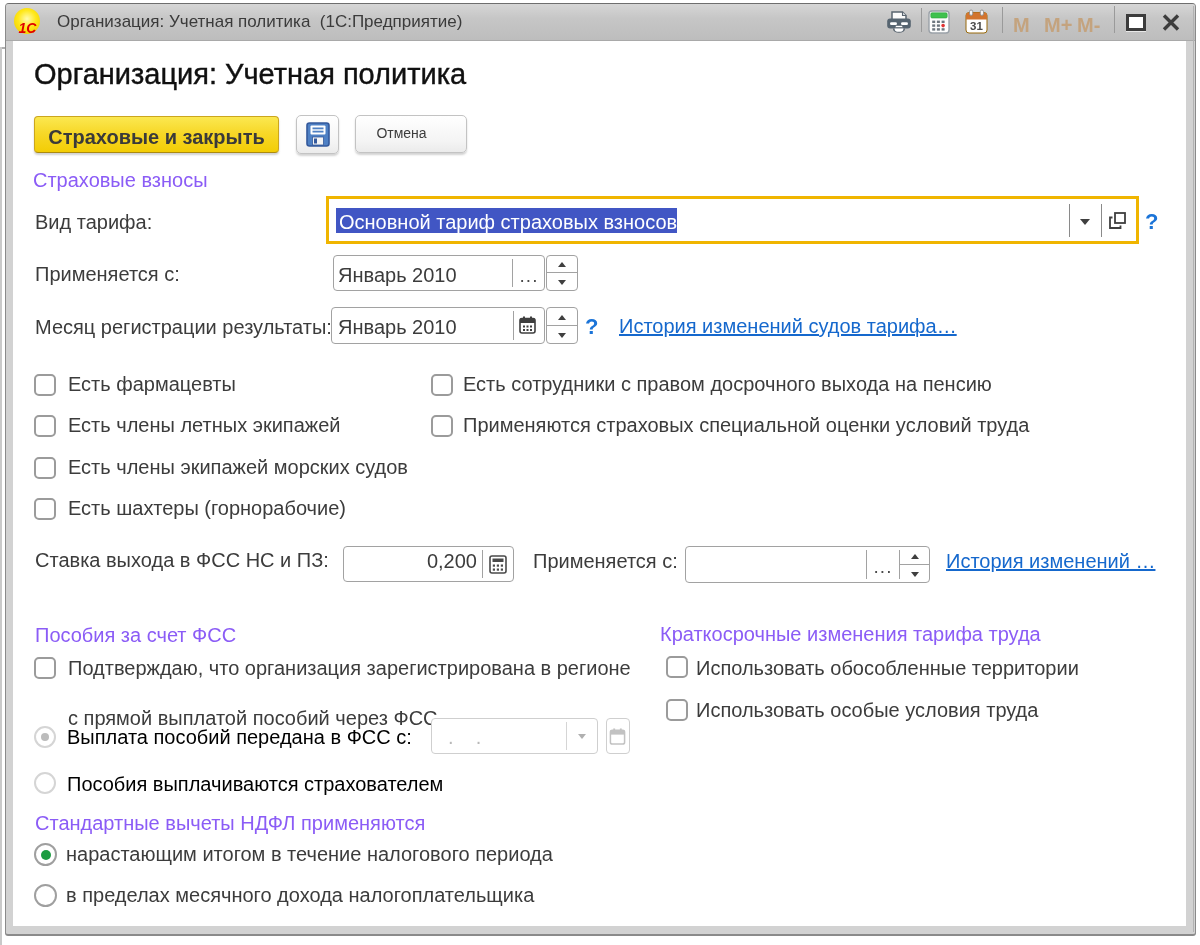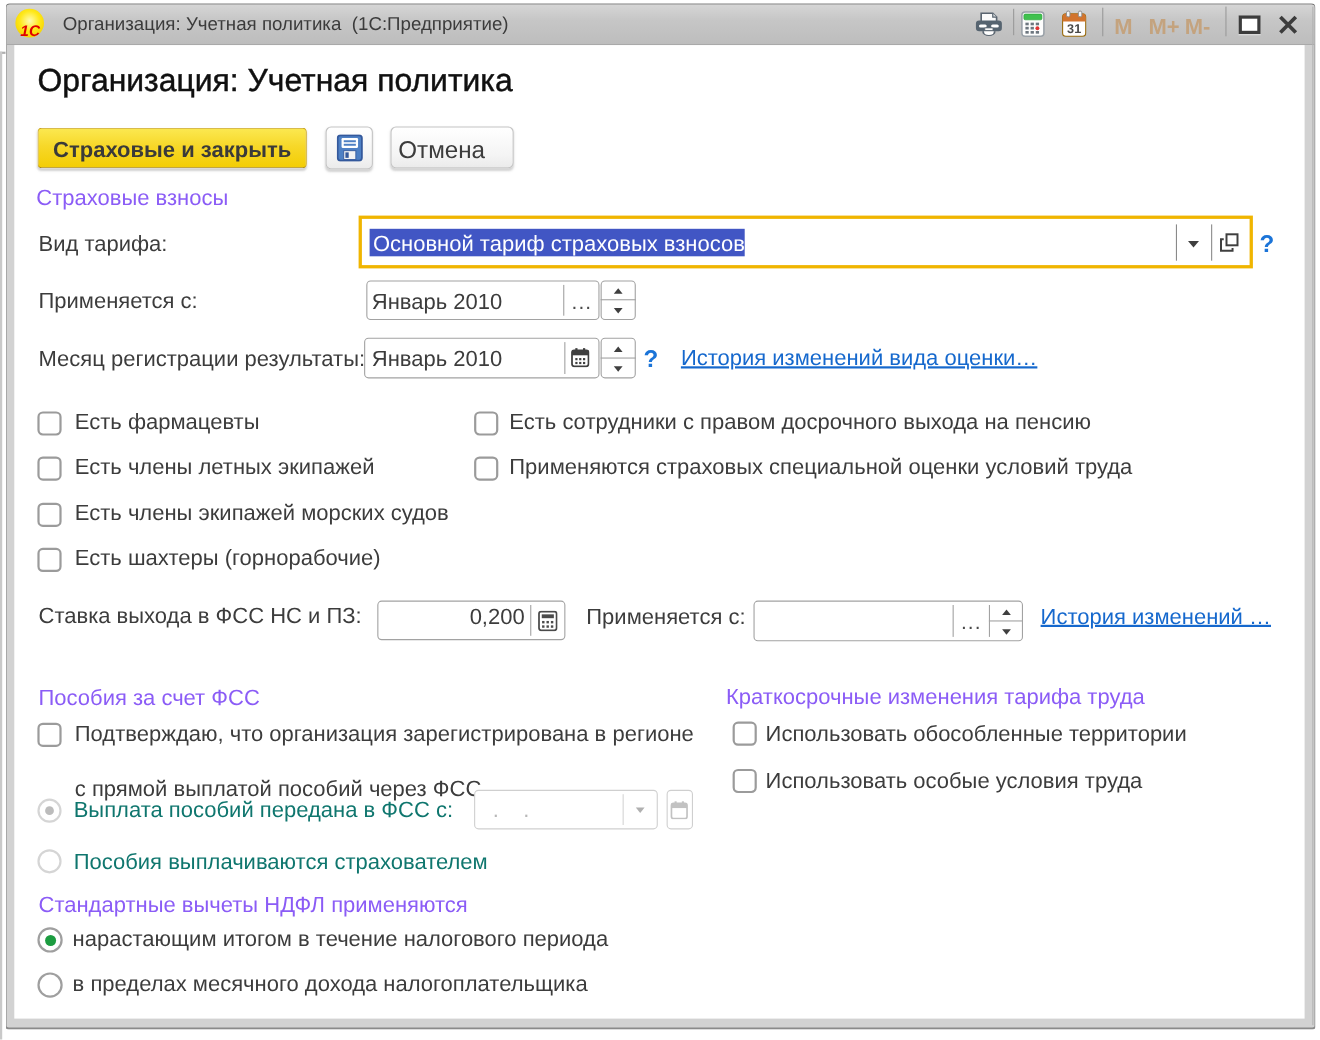--- a/index.html
+++ b/index.html
@@ -2,21 +2,21 @@
 <html><head><meta charset="utf-8">
 <style>
 html,body{margin:0;padding:0;width:1200px;height:945px;background:#fff;overflow:hidden}
 *{box-sizing:border-box;font-family:"Liberation Sans",sans-serif}
 .abs{position:absolute}
 #win{position:absolute;left:5px;top:3px;width:1191px;height:933px;background:#d2d2d2;border:1px solid #8a8a8a;border-top-color:#6e6e6e;border-bottom:2px solid #8a8a8a;border-radius:4px 4px 3px 3px}
 #tbar{position:absolute;left:6px;top:4px;width:1189px;height:37px;background:linear-gradient(180deg,#d6d6d6 0%,#c6c6c6 40%,#bdbdbd 100%);border-bottom:1px solid #a9a9a9;border-radius:3px 3px 0 0}
 #content{position:absolute;left:13px;top:41px;width:1173px;height:885px;background:#fff}
 .t{position:absolute;font-size:20px;line-height:1;color:#3c3c3c;white-space:nowrap}
 .green{color:#8b5cf6}
-.gray{color:#0f766e}
+.gray{color:#000000}
 .link{color:#1568cd;text-decoration:underline}
 .q{position:absolute;font-size:21px;line-height:1;font-weight:bold;color:#1b74d8}
 .fld{position:absolute;background:#fff;border:1px solid #a2a2a2;border-radius:4px}
 .fldd{position:absolute;background:#fff;border:1px solid #cfcfcf;border-radius:4px}
 .cb{position:absolute;width:22px;height:22px;border:2px solid #9b9b9b;border-radius:5px;background:#fff}
 .rad{position:absolute;width:23px;height:23px;border:2px solid #9f9f9f;border-radius:50%;background:#fff}
 .radd{position:absolute;width:22px;height:22px;border:2px solid #d5d5d5;border-radius:50%;background:#fff}
 .dot{position:absolute;left:50%;top:50%;transform:translate(-50%,-50%);width:10px;height:10px;border-radius:50%;background:#1c9c40}
 .dotd{position:absolute;left:50%;top:50%;transform:translate(-50%,-50%);width:8px;height:8px;border-radius:50%;background:#bcbcbc}
 .up{position:absolute;width:0;height:0;border-left:4px solid transparent;border-right:4px solid transparent;border-bottom:5px solid #3f3f3f}
@@ -95,21 +95,21 @@
 <div class="btn" style="left:296px;top:115px;width:43px;height:39px"></div>
 <svg class="abs" style="left:306px;top:122px" width="24" height="25" viewBox="0 0 24 25">
  <rect x="1" y="1" width="22" height="23" rx="2.5" fill="#4e80c4" stroke="#34599c" stroke-width="1.6"></rect>
  <rect x="4.5" y="3.5" width="15" height="9" rx="1" fill="#fff"></rect>
  <rect x="6.5" y="5.5" width="11" height="1.8" fill="#4e80c4"></rect>
  <rect x="6.5" y="8.7" width="11" height="1.8" fill="#4e80c4"></rect>
  <rect x="6.5" y="15" width="11" height="8" fill="#f4f4f4" stroke="#34599c" stroke-width="0.8"></rect>
  <rect x="8" y="16.5" width="3" height="5" fill="#34599c"></rect>
 </svg>
 <div class="btn" style="left:355px;top:115px;width:112px;height:38px"></div>
-<div class="t" style="left:355px;top:126px;width:93px;text-align:center;font-size:22px;color:#3c3c3c">Отмена</div>
+<div class="t" style="left:355px;top:126px;width:93px;text-align:center;font-size:14px;color:#3c3c3c">Отмена</div>
 
 <div class="t green" style="left:33px;top:170px">Страховые взносы</div>
 <div class="t" style="left:35px;top:212px">Вид тарифа:</div>
 <div class="abs" style="left:326px;top:196px;width:813px;height:48px;border:3px solid #f0b500;background:#fff"></div>
 <div class="abs" style="left:336px;top:208px;width:341px;height:25px;background:#4156c4"></div>
 <div class="t" style="left:339px;top:212px;color:#fff">Основной тариф страховых взносов</div>
 <div class="abs" style="left:1069px;top:204px;width:1px;height:33px;background:#8a8a8a"></div>
 <div class="abs" style="left:1101px;top:204px;width:1px;height:33px;background:#8a8a8a"></div>
 <div class="dn" style="left:1080px;top:219px;border-left-width:5px;border-right-width:5px;border-top-width:6px"></div>
 <svg class="abs" style="left:1108px;top:211px" width="19" height="19" viewBox="0 0 19 19">
@@ -144,21 +144,21 @@
  <rect x="4" y="13" width="2" height="2"></rect>
       <rect x="7.5" y="13" width="2" height="2"></rect>
       <rect x="11" y="13" width="2" height="2"></rect>
     </g>
 </svg>
 <div class="fld" style="left:546px;top:307px;width:32px;height:37px"></div>
 <div class="abs" style="left:546px;top:325px;width:32px;height:1px;background:#a2a2a2"></div>
 <div class="up" style="left:558px;top:315px"></div>
 <div class="dn" style="left:558px;top:333px"></div>
 <div class="q" style="left:585px;top:316px;font-size:22px">?</div>
-<div class="t link" style="left:619px;top:316px">История изменений вида оценки…</div>
+<div class="t link" style="left:619px;top:316px">История изменений судов тарифа…</div>
 
 <div class="cb" style="left:34px;top:374px"></div>
 <div class="t" style="left:68px;top:374px">Есть фармацевты</div>
 <div class="cb" style="left:34px;top:415px"></div>
 <div class="t" style="left:68px;top:415px">Есть члены летных экипажей</div>
 <div class="cb" style="left:34px;top:457px"></div>
 <div class="t" style="left:68px;top:457px">Есть члены экипажей морских судов</div>
 <div class="cb" style="left:34px;top:498px"></div>
 <div class="t" style="left:68px;top:498px">Есть шахтеры (горнорабочие)</div>
 <div class="cb" style="left:431px;top:374px"></div>

